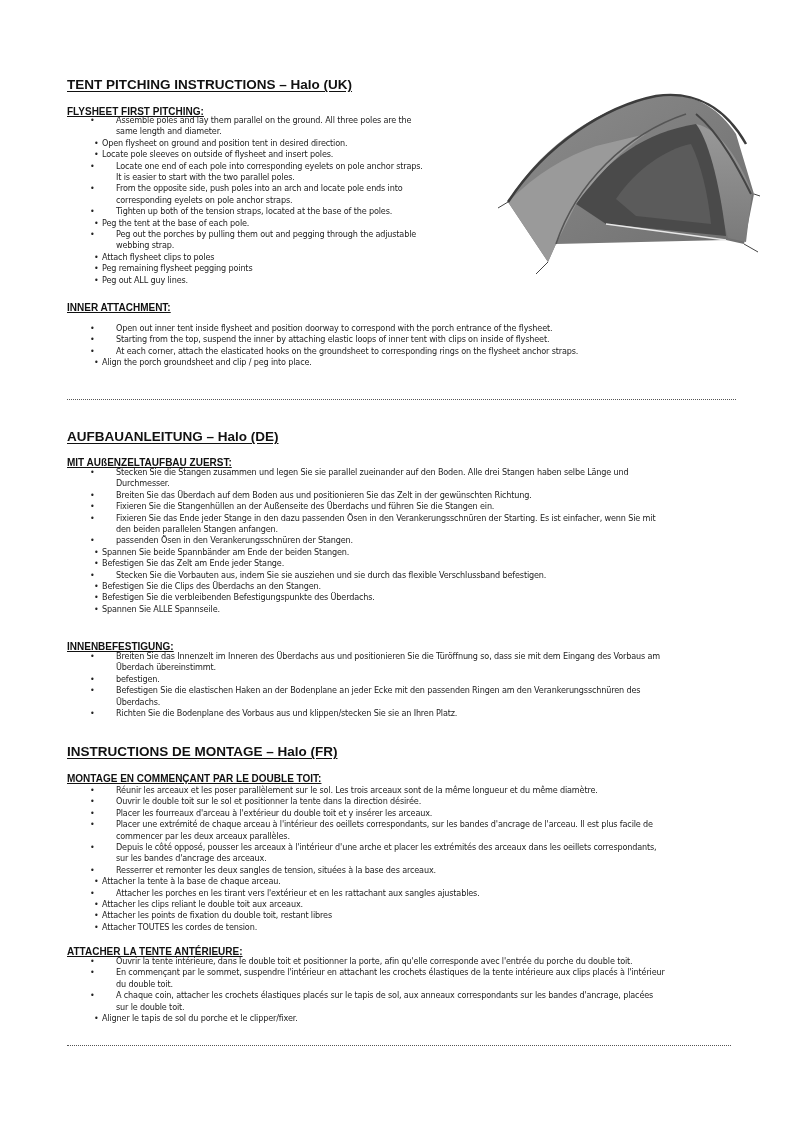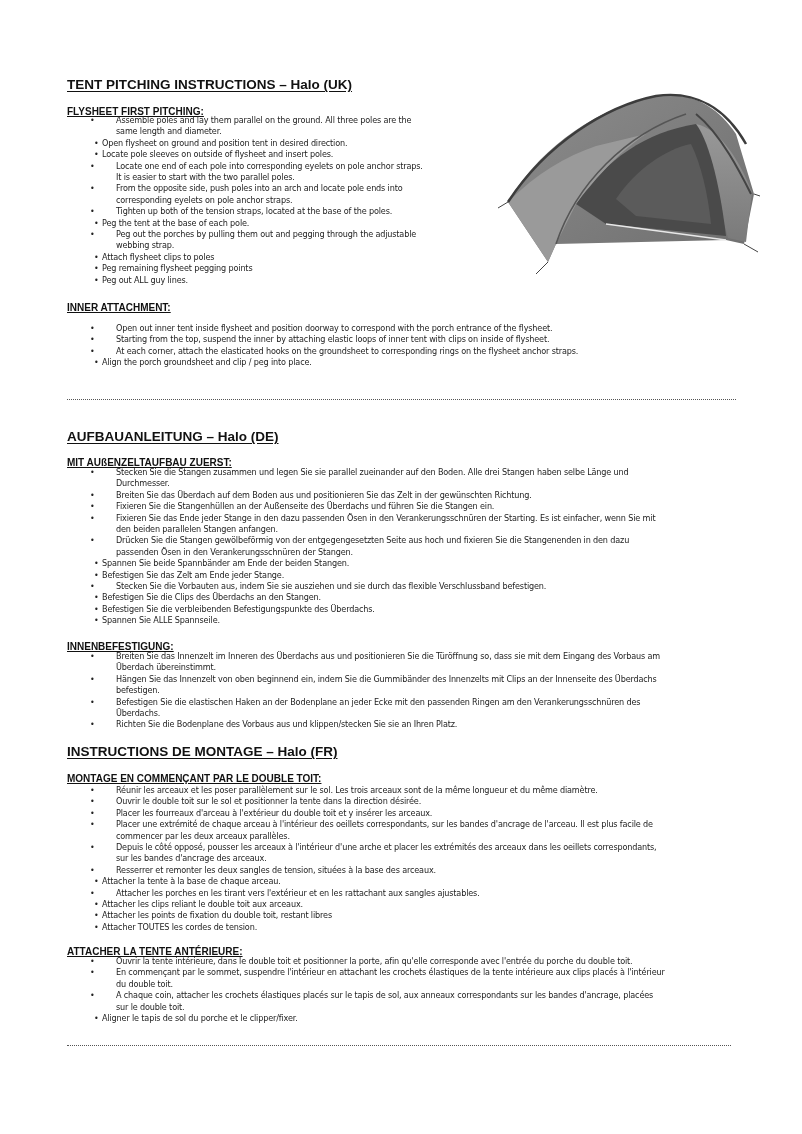--- a/index.html
+++ b/index.html
@@ -90,35 +90,35 @@
 
   <div class="h1" style="top:429px;">AUFBAUANLEITUNG – Halo (DE)</div>
   <div class="h2" style="top:457px;">MIT AUßENZELTAUFBAU ZUERST:</div>
   <ul class="list" style="top:467px;">
       <li class="tab"><span class="dot">•</span><span>Stecken Sie die Stangen zusammen und legen Sie sie parallel zueinander auf den Boden. Alle drei Stangen haben selbe Länge und</span></li>
       <li class="tab"><span>Durchmesser.</span></li>
       <li class="tab"><span class="dot">•</span><span>Breiten Sie das Überdach auf dem Boden aus und positionieren Sie das Zelt in der gewünschten Richtung.</span></li>
       <li class="tab"><span class="dot">•</span><span>Fixieren Sie die Stangenhüllen an der Außenseite des Überdachs und führen Sie die Stangen ein.</span></li>
       <li class="tab"><span class="dot">•</span><span>Fixieren Sie das Ende jeder Stange in den dazu passenden Ösen in den Verankerungsschnüren der Starting. Es ist einfacher, wenn Sie mit</span></li>
       <li class="tab"><span>den beiden parallelen Stangen anfangen.</span></li>
-      <li class="tab"><span class="dot">•</span><span>Drücken Sie die Stangen gewölbeförmig von der entgegengesetzten Seite aus hoch und fixieren Sie die Stangenenden in den dazu</span></li>
+      <li class="tab"><span class="dot">•</span></li>
       <li class="tab"><span>passenden Ösen in den Verankerungsschnüren der Stangen.</span></li>
       <li class="tight"><span class="dot">•</span><span>Spannen Sie beide Spannbänder am Ende der beiden Stangen.</span></li>
       <li class="tight"><span class="dot">•</span><span>Befestigen Sie das Zelt am Ende jeder Stange.</span></li>
       <li class="tab"><span class="dot">•</span><span>Stecken Sie die Vorbauten aus, indem Sie sie ausziehen und sie durch das flexible Verschlussband befestigen.</span></li>
       <li class="tight"><span class="dot">•</span><span>Befestigen Sie die Clips des Überdachs an den Stangen.</span></li>
       <li class="tight"><span class="dot">•</span><span>Befestigen Sie die verbleibenden Befestigungspunkte des Überdachs.</span></li>
       <li class="tight"><span class="dot">•</span><span>Spannen Sie ALLE Spannseile.</span></li>
     </ul>
 
   <div class="h2" style="top:641px;text-align:right;">INNENBEFESTIGUNG:</div>
   <ul class="list" style="top:651px;">
       <li class="tab"><span class="dot">•</span><span>Breiten Sie das Innenzelt im Inneren des Überdachs aus und positionieren Sie die Türöffnung so, dass sie mit dem Eingang des Vorbaus am</span></li>
       <li class="tab"><span>Überdach übereinstimmt.</span></li>
-      <li class="tab"><span class="dot">•</span><span>Hängen Sie das Innenzelt von oben beginnend ein, indem Sie die Gummibänder des Innenzelts mit Clips an der Innenseite des Überdachs</span></li>
+      <li class="tab"><span class="dot">•</span></li>
       <li class="tab"><span>befestigen.</span></li>
       <li class="tab"><span class="dot">•</span><span>Befestigen Sie die elastischen Haken an der Bodenplane an jeder Ecke mit den passenden Ringen am den Verankerungsschnüren des</span></li>
       <li class="tab"><span>Überdachs.</span></li>
       <li class="tab"><span class="dot">•</span><span>Richten Sie die Bodenplane des Vorbaus aus und klippen/stecken Sie sie an Ihren Platz.</span></li>
     </ul>
 
   <div class="h1" style="top:744px;">INSTRUCTIONS DE MONTAGE – Halo (FR)</div>
   <div class="h2" style="top:773px;">MONTAGE EN COMMENÇANT PAR LE DOUBLE TOIT:</div>
   <ul class="list" style="top:785px;">
       <li class="tab"><span class="dot">•</span><span>Réunir les arceaux et les poser parallèlement sur le sol. Les trois arceaux sont de la même longueur et du même diamètre.</span></li>

